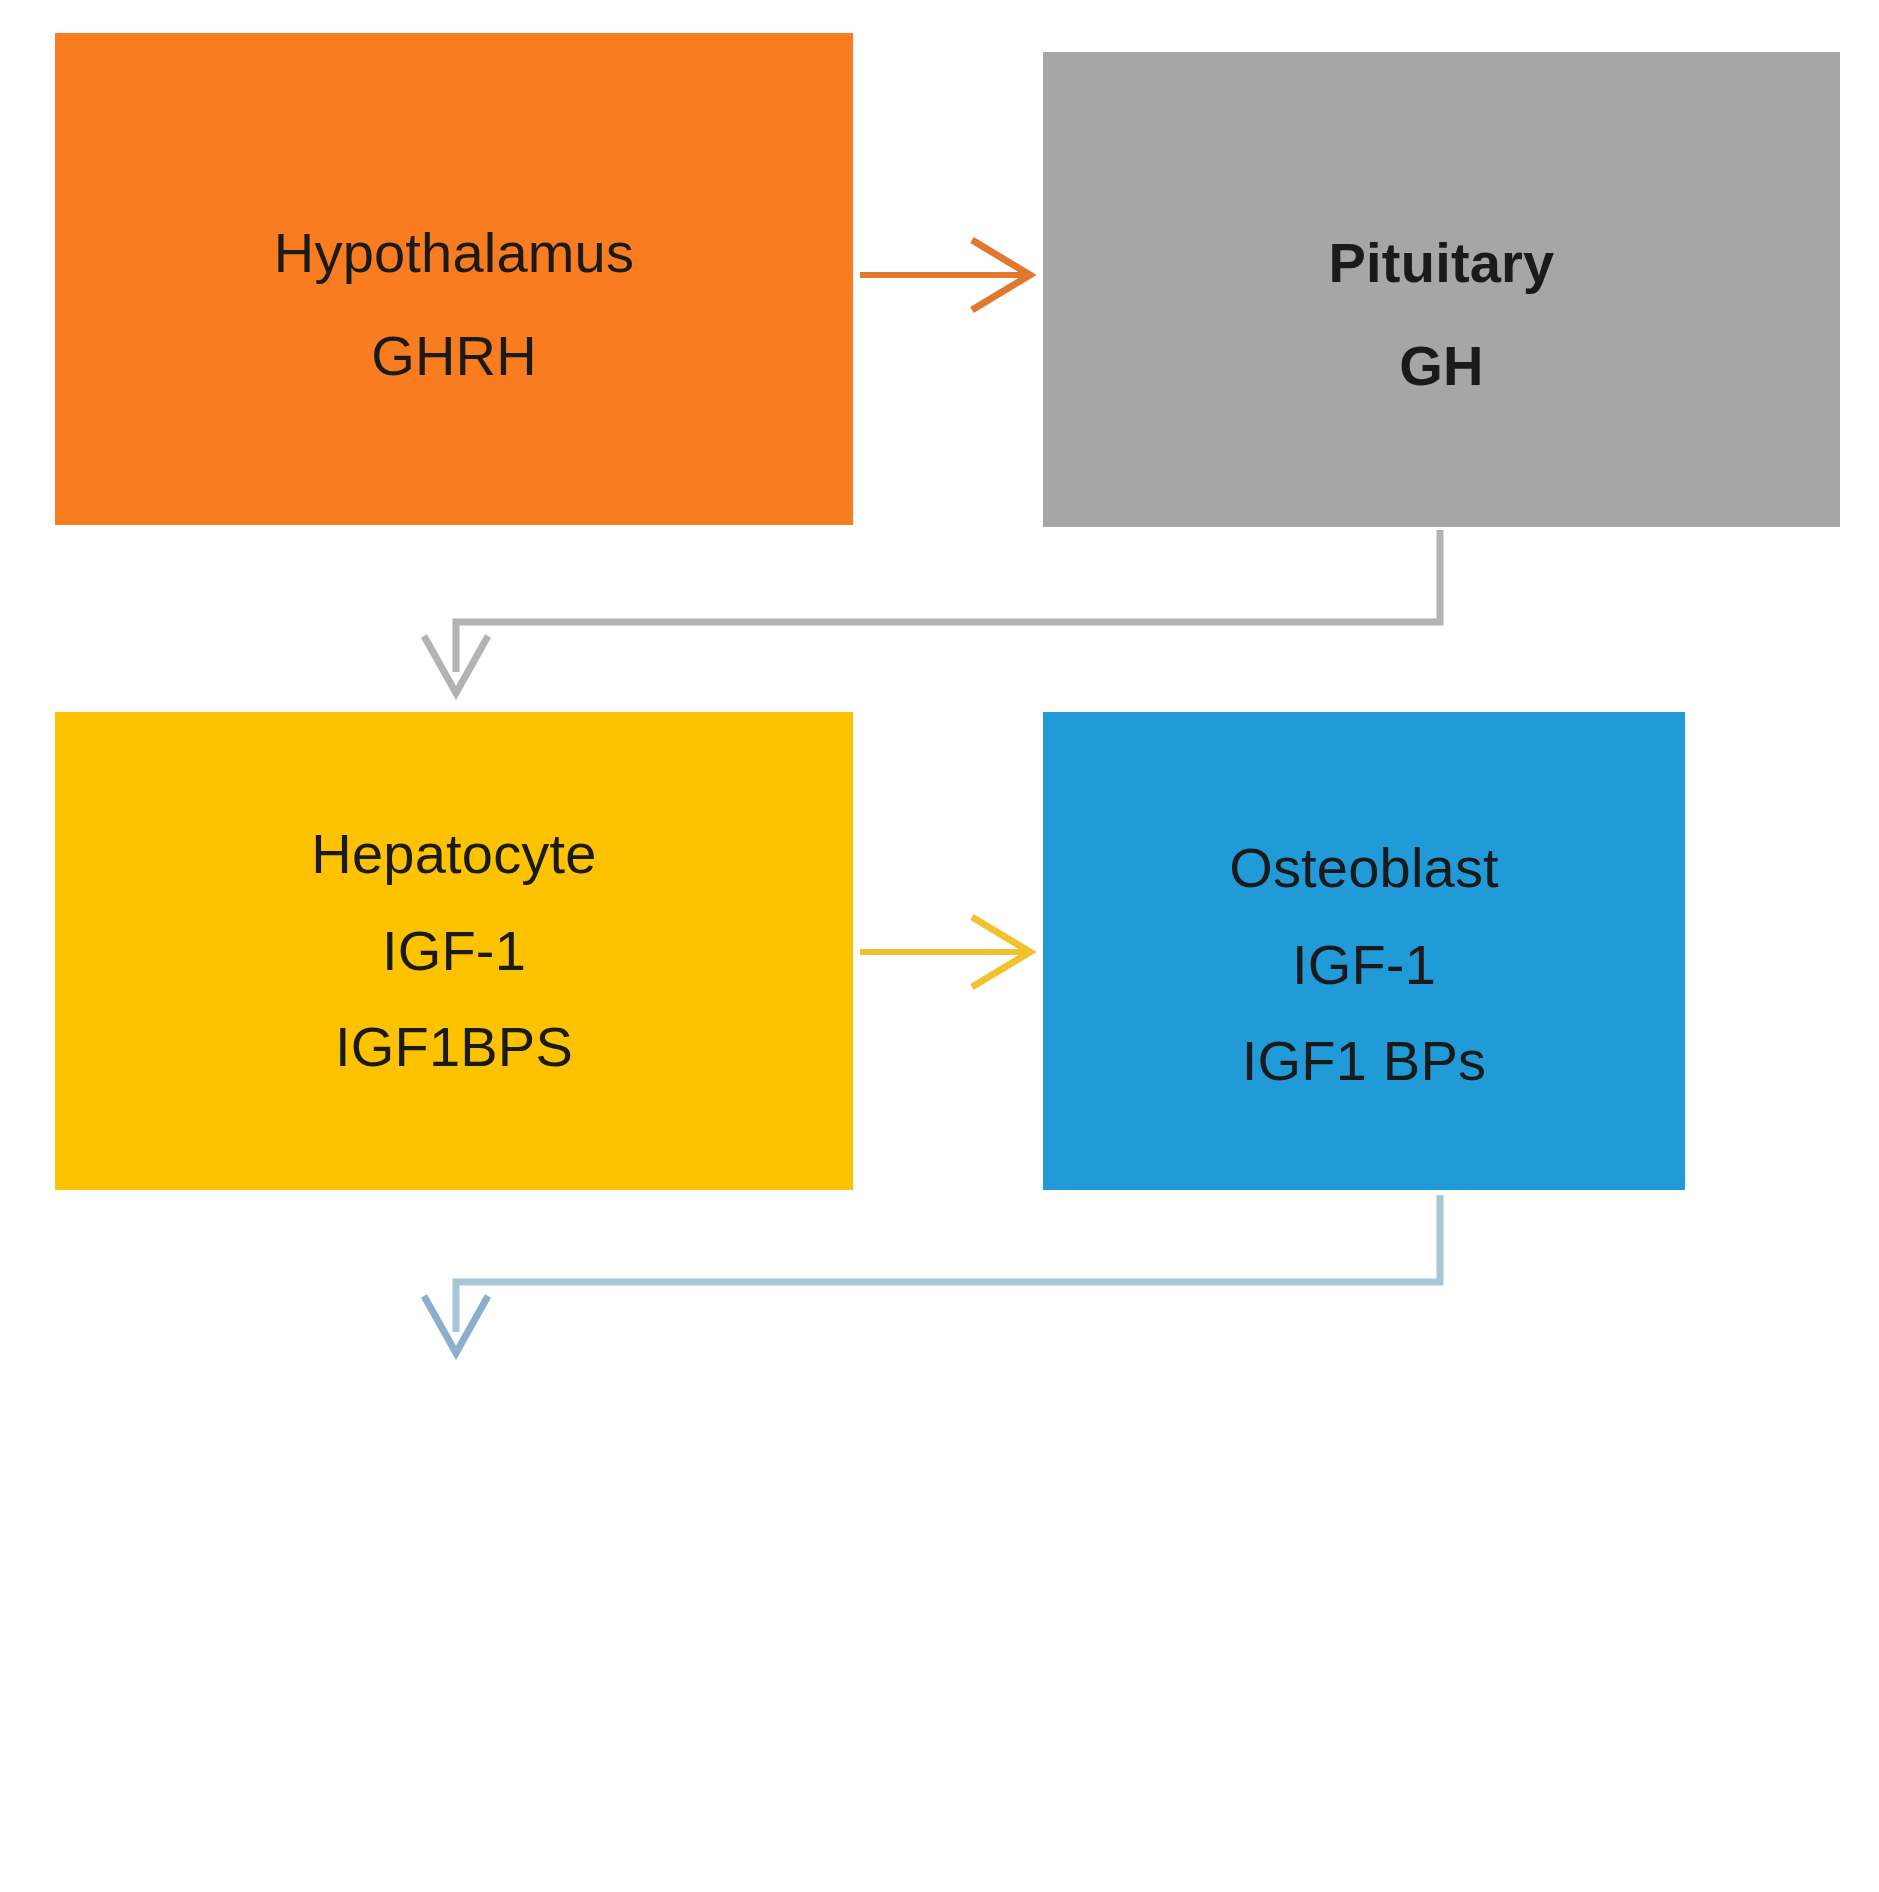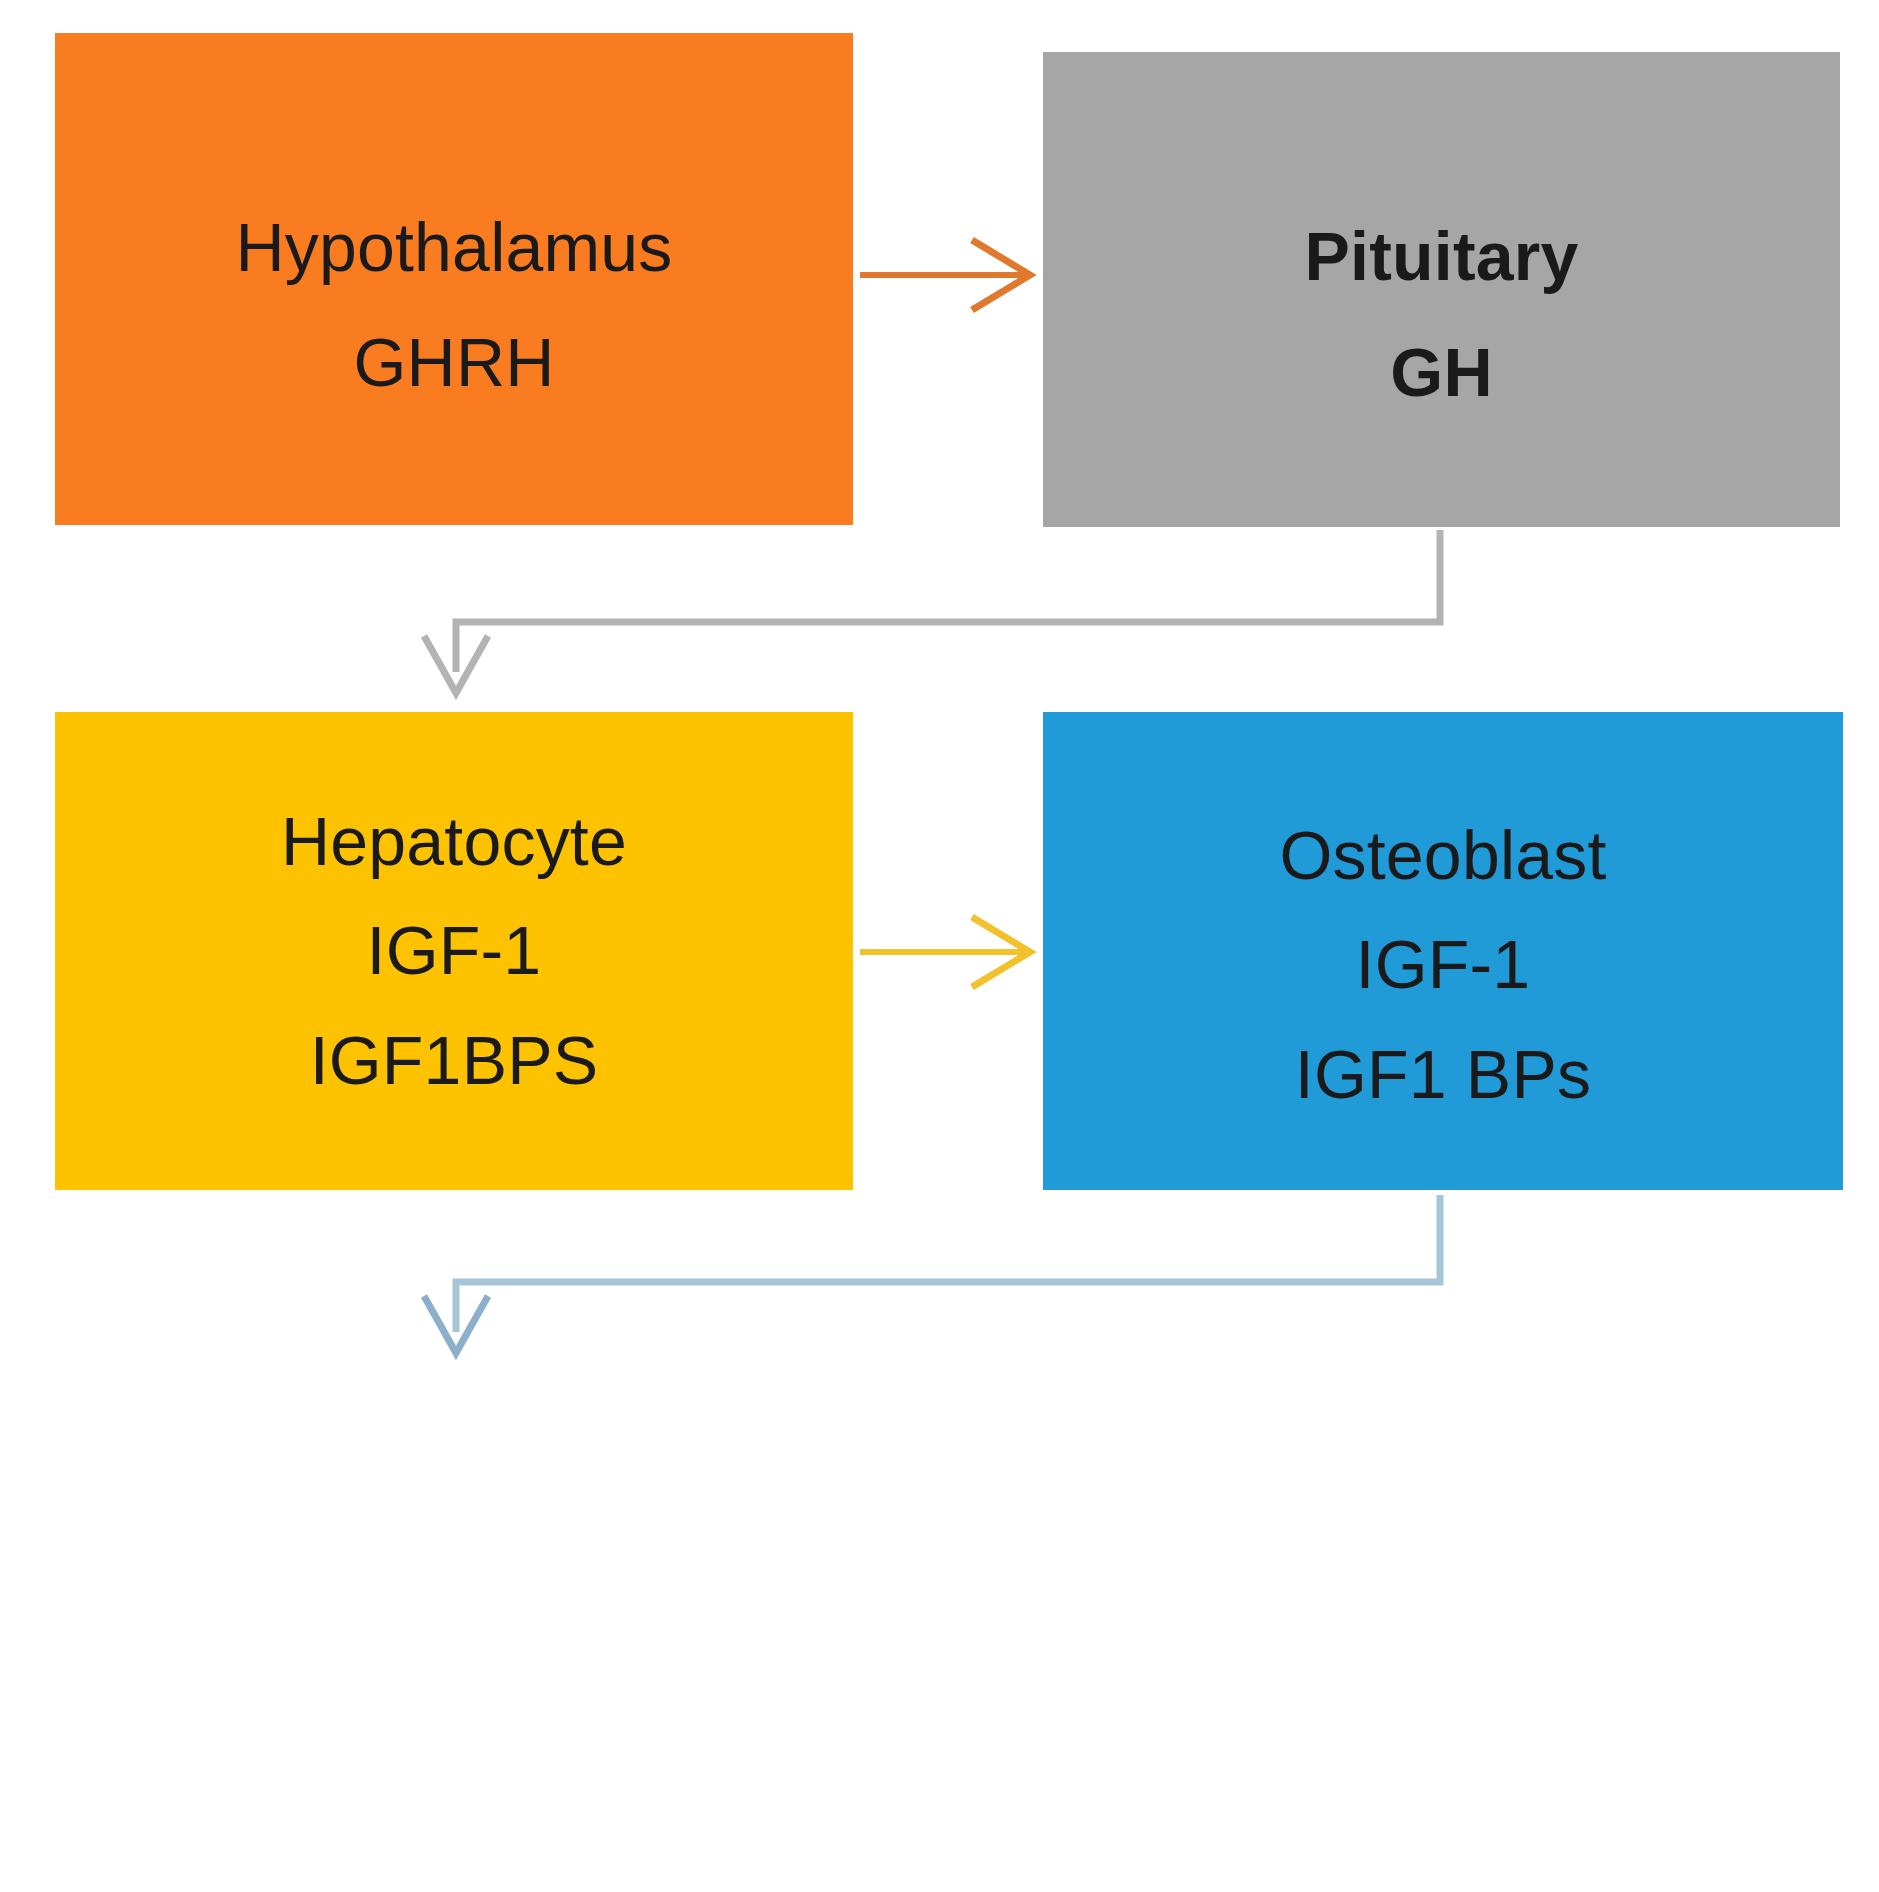--- a/index.html
+++ b/index.html
@@ -20,21 +20,21 @@
   .node-box {
     position: absolute;
     display: flex;
     flex-direction: column;
     align-items: center;
     justify-content: center;
     box-sizing: border-box;
     text-align: center;
   }
   .node-line {
-    font-size: 68px;
+    font-size: 56px;
     line-height: 1.05;
     color: #1a1a1a;
     letter-spacing: 0.2px;
     white-space: nowrap;
   }
   
   #node-hypothalamus {
     left: 55px;  top: 33px;
     width: 798px; height: 492px;
     background: #F97D20;
@@ -52,21 +52,21 @@
 
   #node-hepatocyte {
     left: 55px; top: 712px;
     width: 798px; height: 478px;
     background: #FDC300;
   }
   #node-hepatocyte .node-line { margin: 19px 0; }
 
   #node-osteoblast {
     left: 1043px; top: 712px;
-    width: 800px; height: 478px;
+    width: 642px; height: 478px;
     background: #219AD8;
     padding-top: 28px;
   }
   #node-osteoblast .node-line { margin: 19px 0; }
 
   #node-proteases {
     left: 55px; top: 1378px;
     width: 790px; height: 457px;
     background: #4CAF3E;
     padding-top: 20px;

